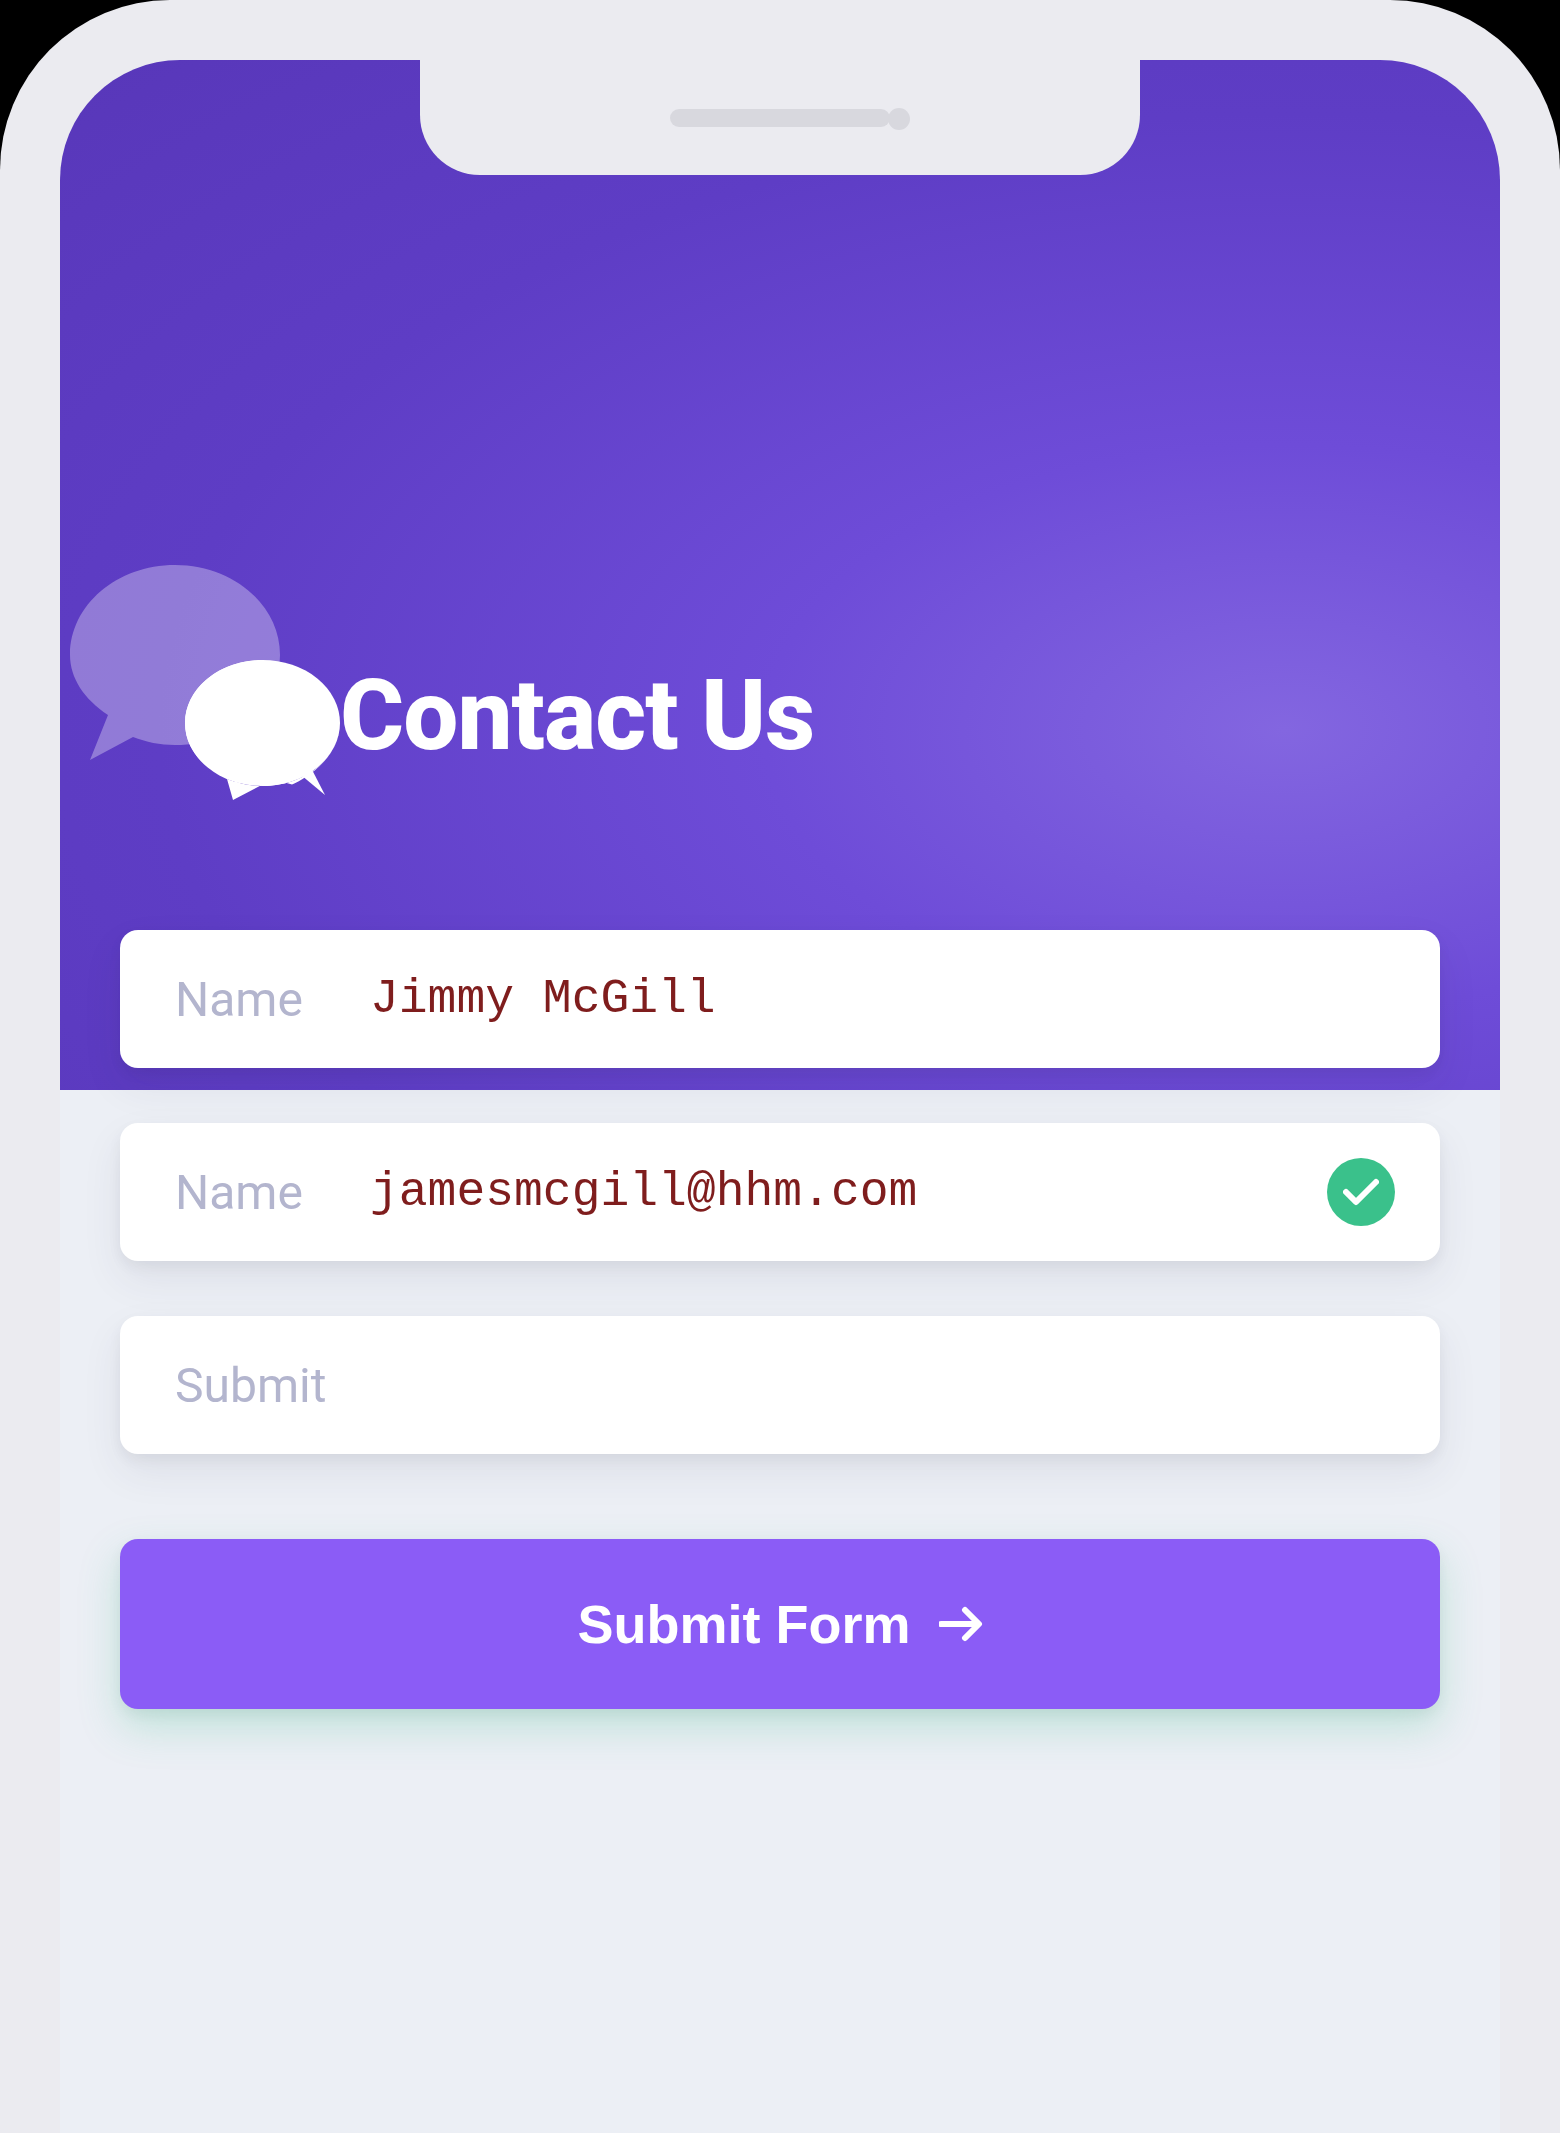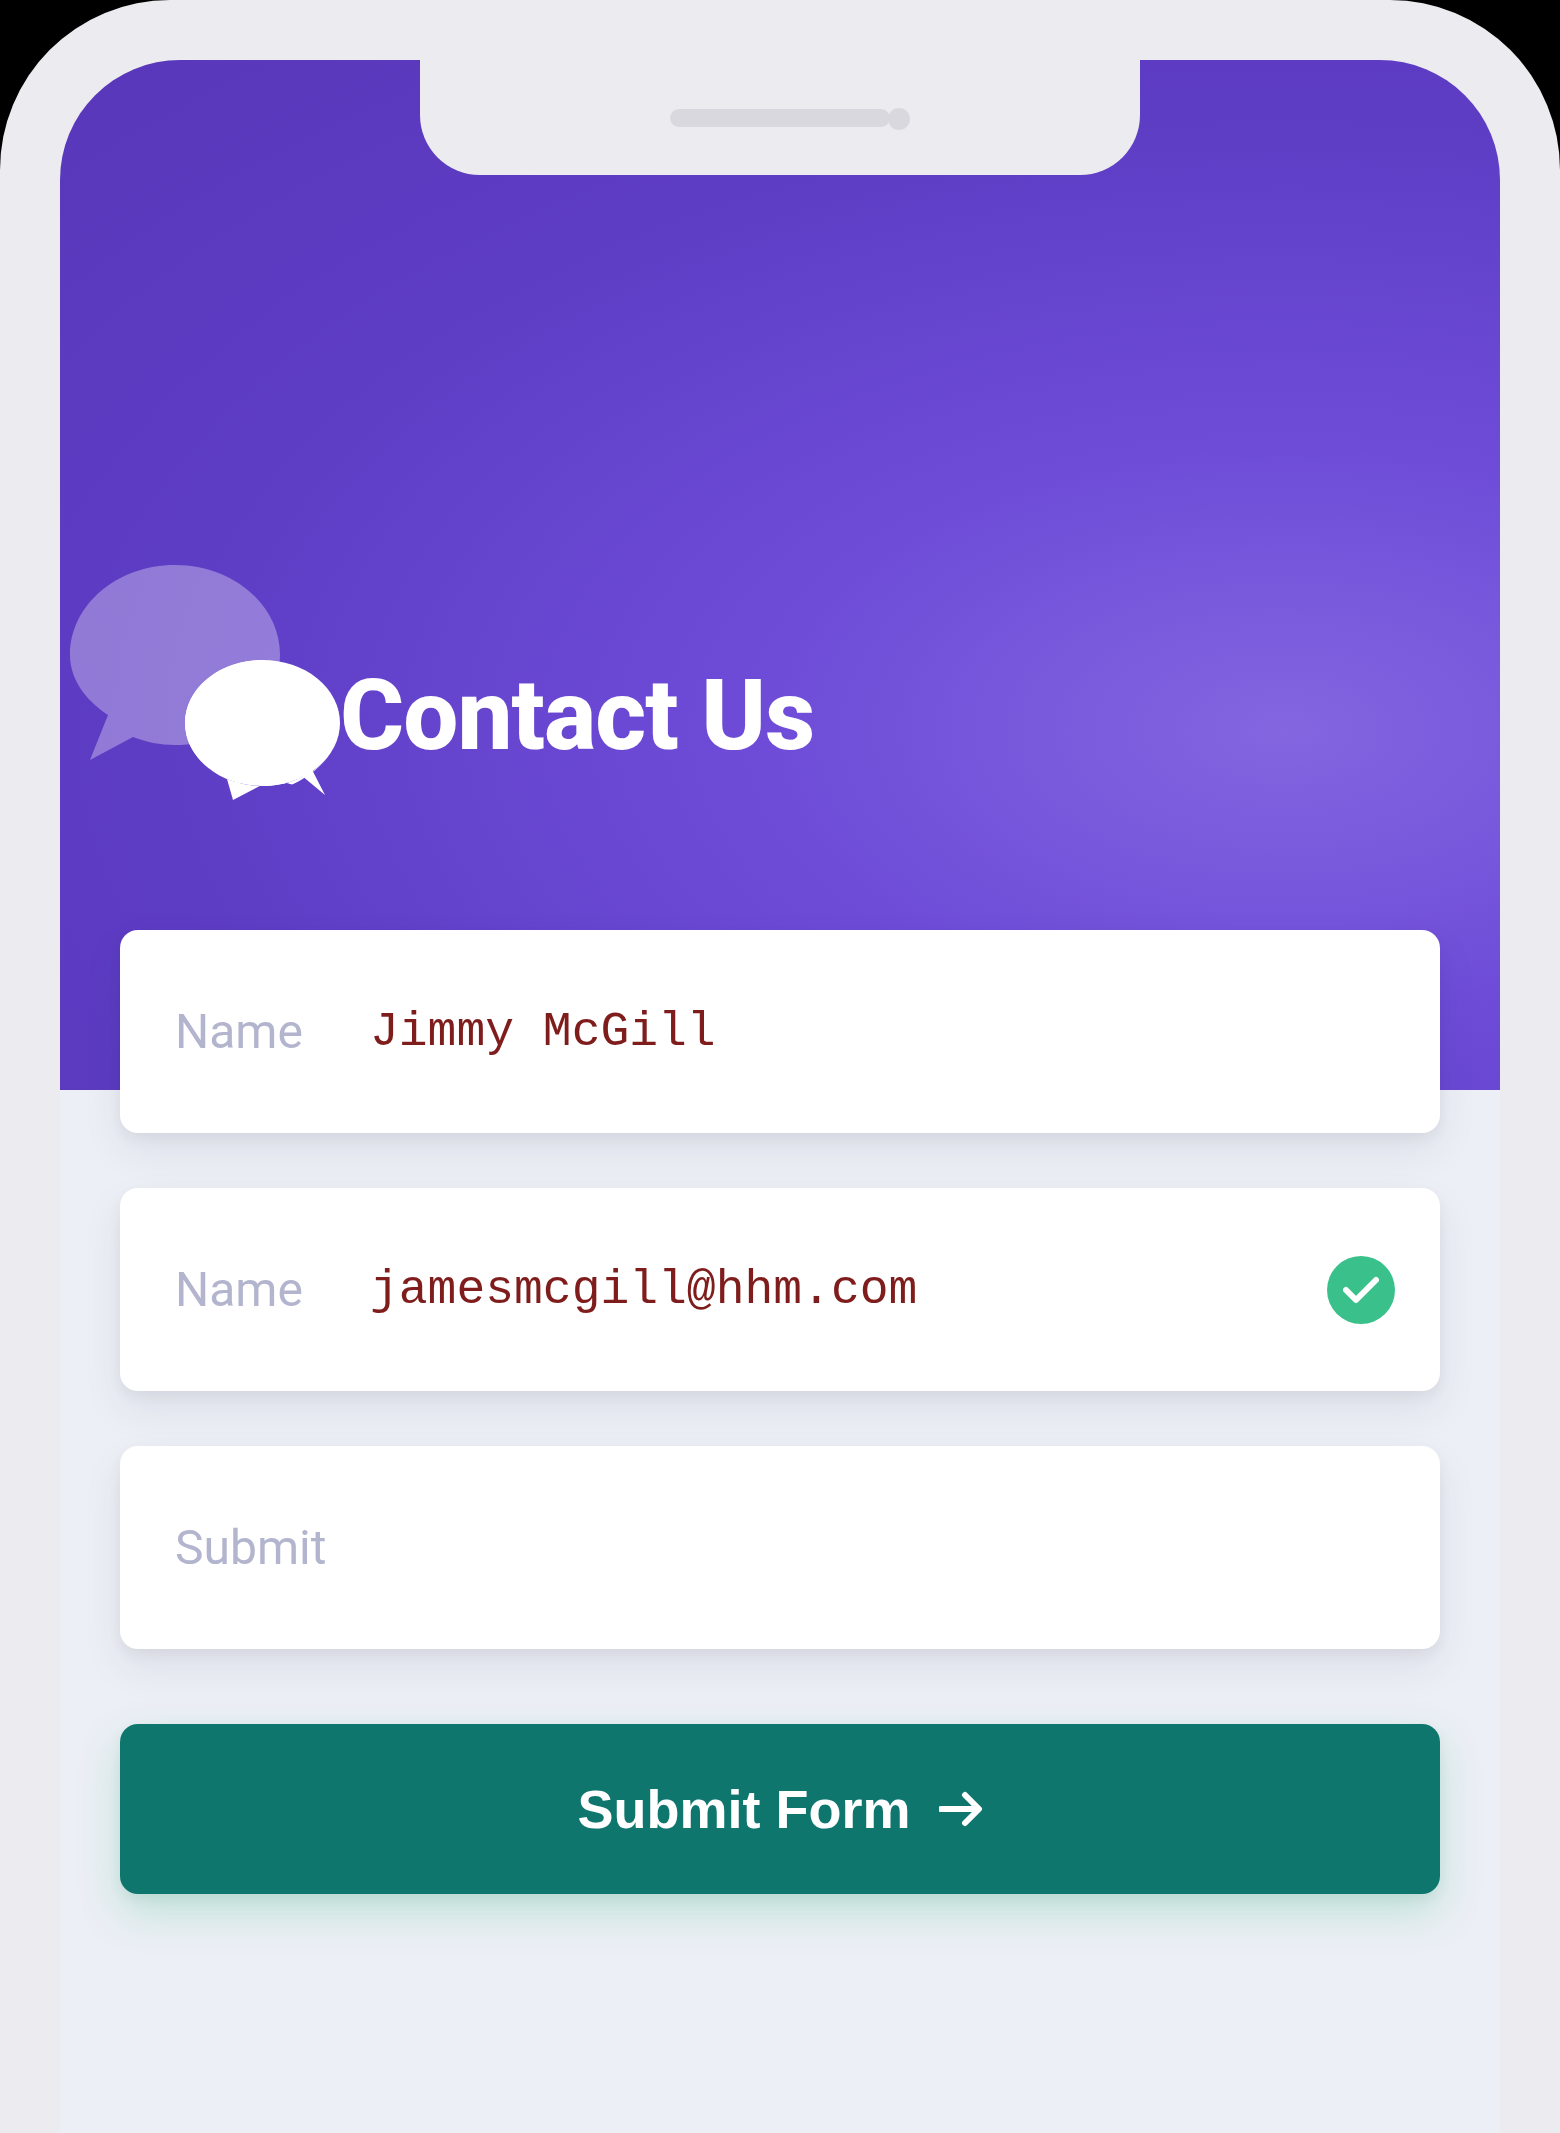--- a/index.html
+++ b/index.html
@@ -114,21 +114,21 @@
       left: 60px;
       right: 60px;
       display: flex;
       flex-direction: column;
       gap: 55px;
     }
 
     .field {
       background: #ffffff;
       border-radius: 18px;
-      height: 203px;
+      height: 138px;
       display: flex;
       align-items: center;
       padding: 0 55px;
       box-shadow: 0 18px 40px rgba(50, 50, 93, 0.08), 0 6px 14px rgba(0, 0, 0, 0.05);
       position: relative;
     }
 
     .field-label {
       color: #b3b5ce;
       font-size: 48px;
@@ -156,31 +156,31 @@
       width: 68px;
       height: 68px;
       background: #3ac18b;
       border-radius: 50%;
       display: flex;
       align-items: center;
       justify-content: center;
     }
 
     .submit-button {
-      background: #0f766e;
+      background: #8b5cf6;
       border: none;
       border-radius: 18px;
       height: 170px;
       display: flex;
       align-items: center;
       justify-content: center;
       gap: 28px;
       cursor: pointer;
       box-shadow: 0 18px 40px rgba(58, 193, 139, 0.25), 0 6px 14px rgba(0, 0, 0, 0.06);
-      margin-top: 20px;
+      margin-top: 30px;
     }
 
     .submit-label {
       color: #ffffff;
       font-size: 54px;
       font-weight: 700;
     }
 
     .arrow-icon {
       color: #ffffff;

